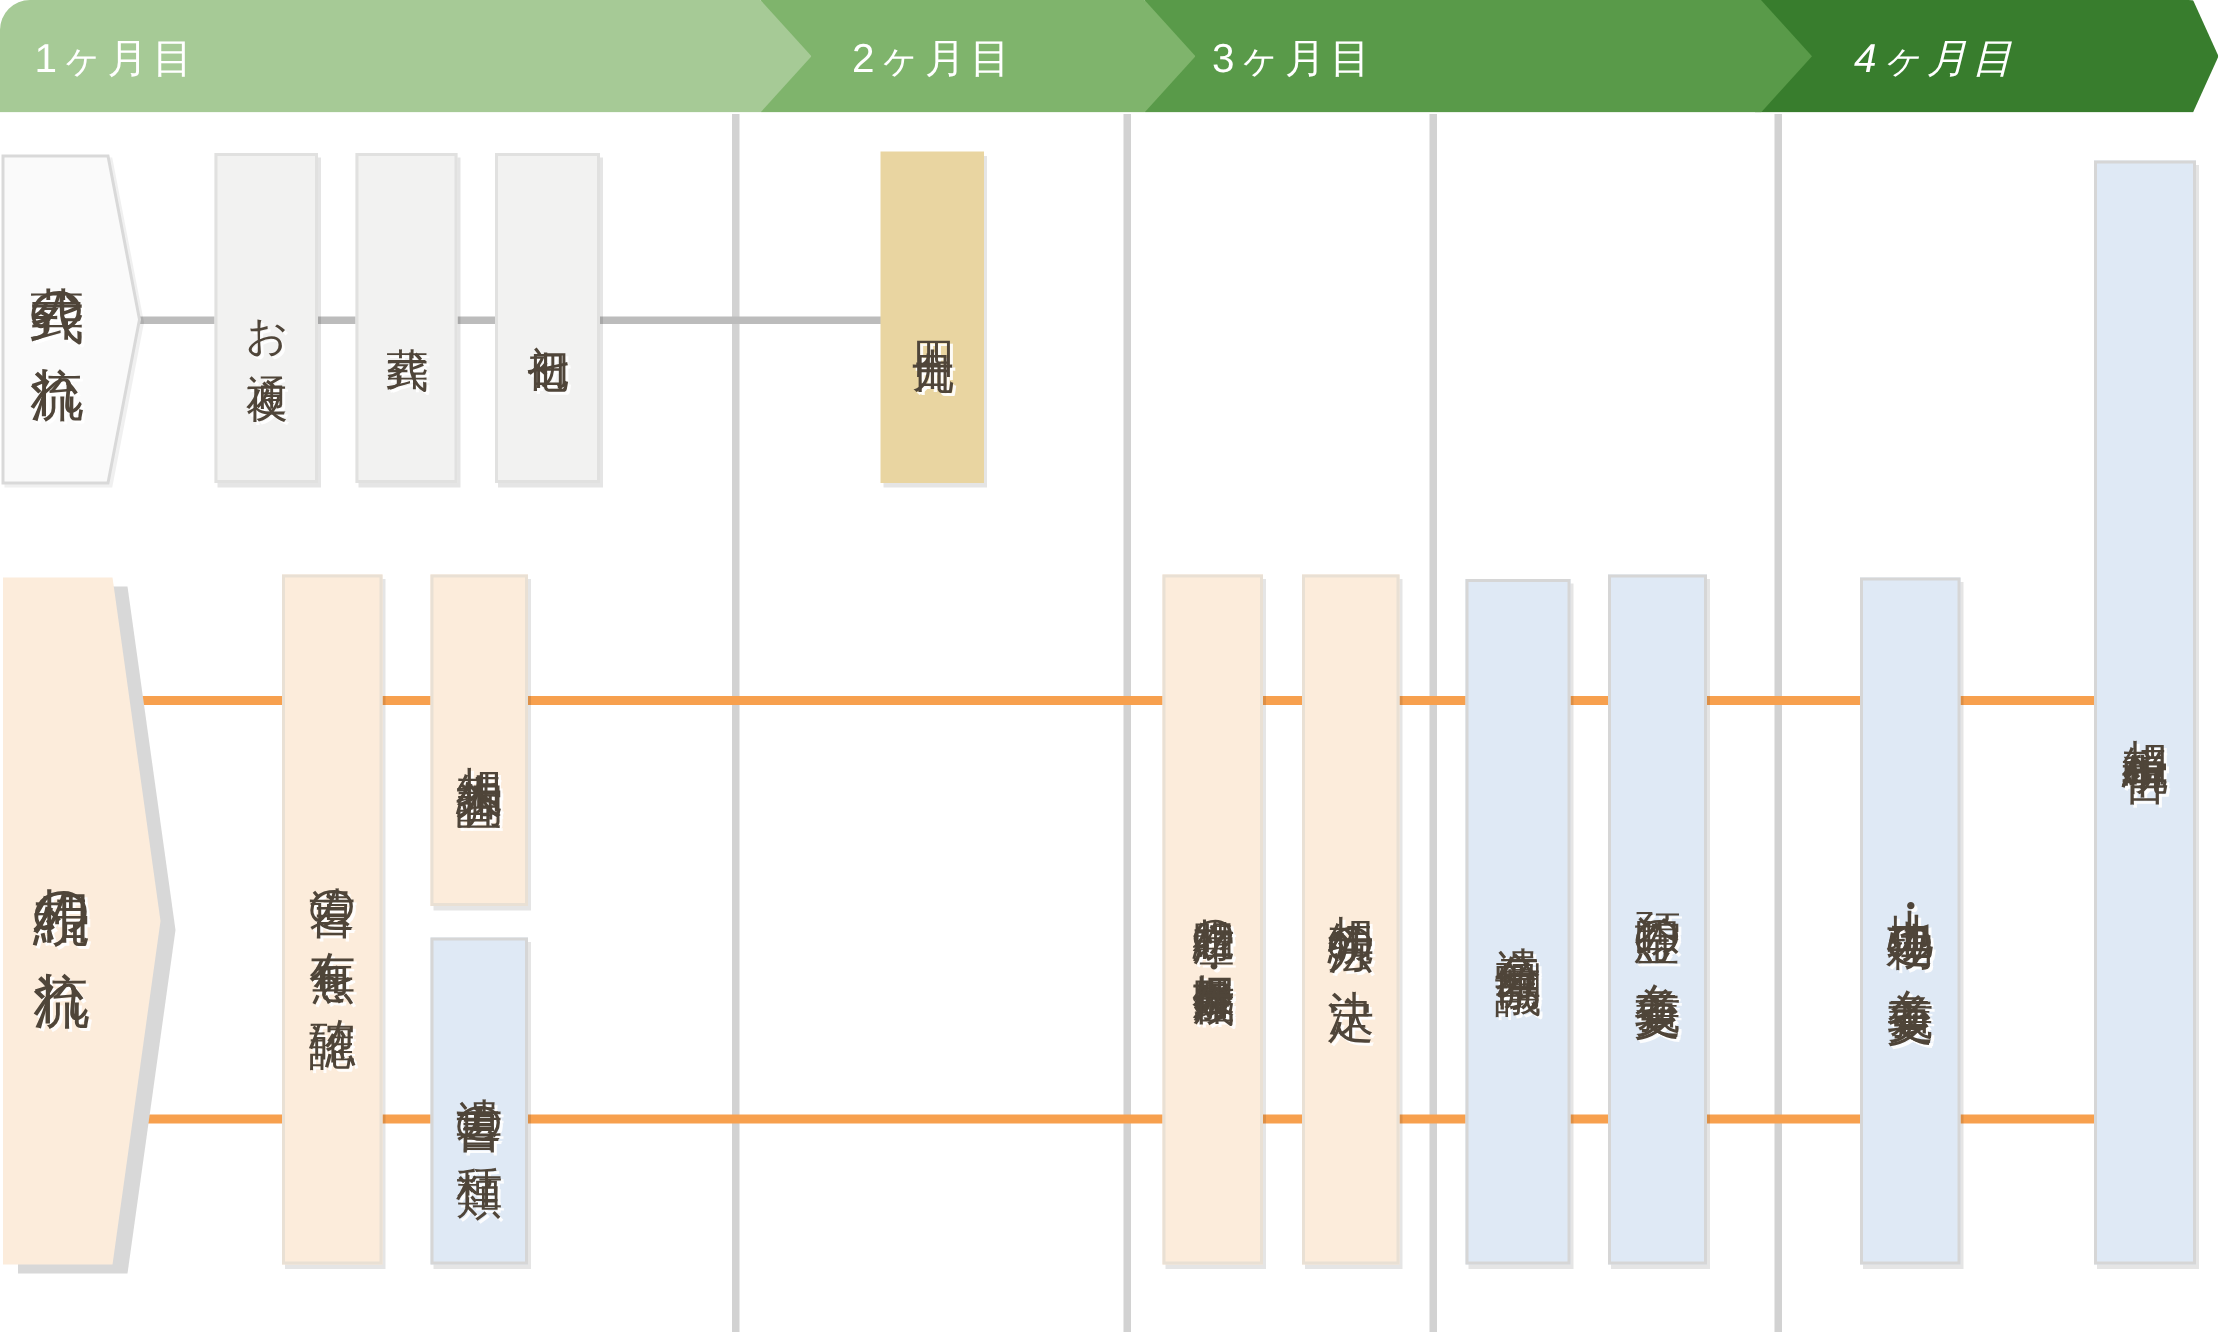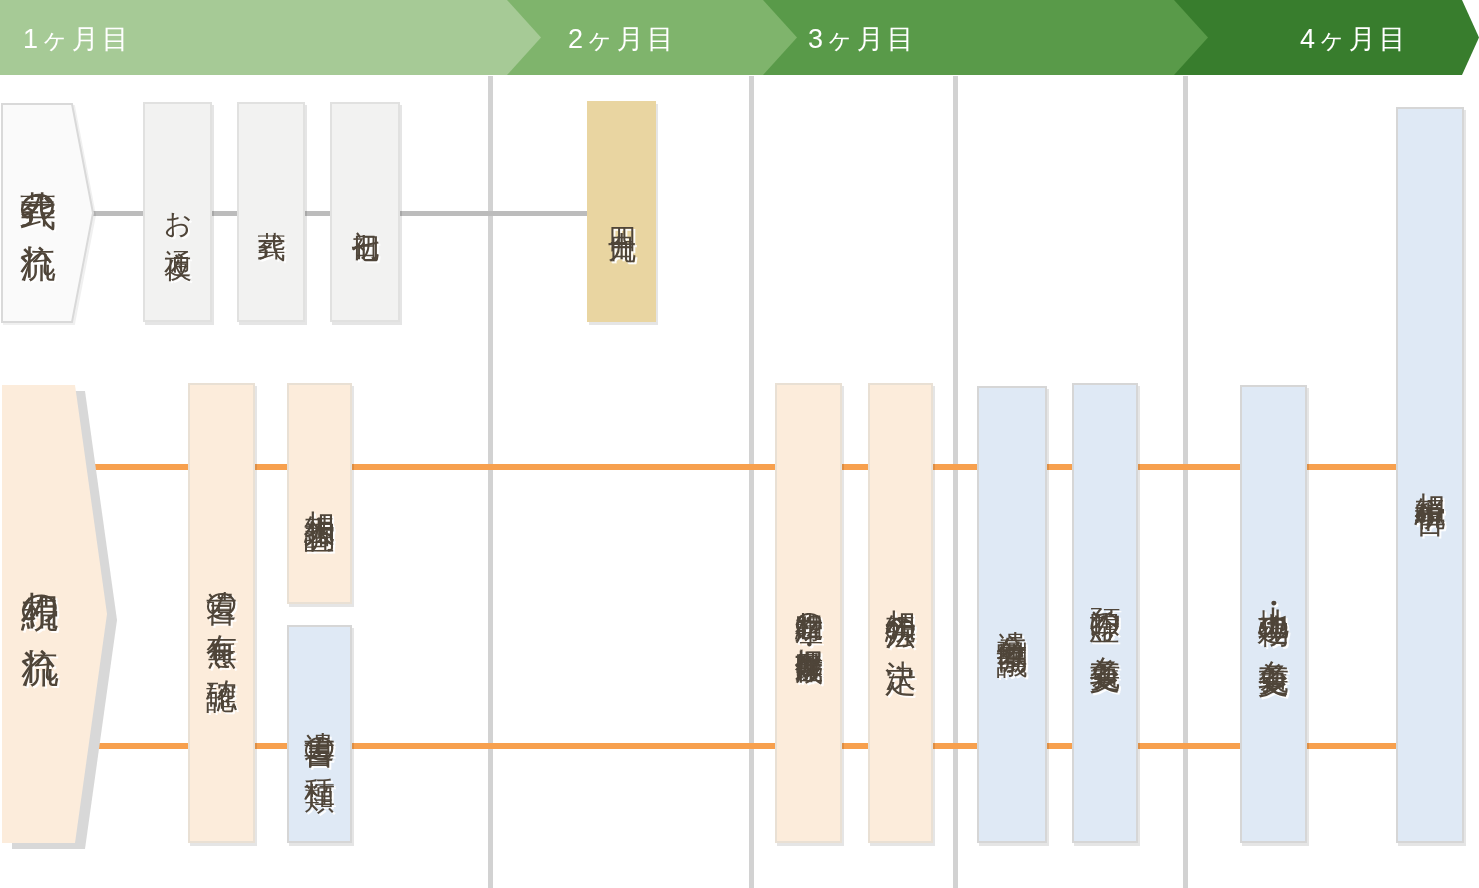--- a/index.html
+++ b/index.html
@@ -2,39 +2,40 @@
 <html><head>
 <meta charset="utf-8">
 <style>
   html,body{margin:0;padding:0;background:#fff;}
   #stage{
     position:relative;
     width:1479px;height:888px;
     background:#ffffff;
     overflow:hidden;
     font-family:"Liberation Sans", sans-serif;
+    border-radius:20px;
   }
   
   .month-seg{
     position:absolute;top:0;height:75px;
   }
   .seg1{left:0;width:541px;z-index:14;background:#a6ca96;
     clip-path:polygon(0 0, 507px 0, 541px 50%, 507px 100%, 0 100%);}
   .seg2{left:507px;width:290px;z-index:13;background:#7fb46c;
     clip-path:polygon(0 0, 256px 0, 290px 50%, 256px 100%, 0 100%);}
   .seg3{left:763px;width:445px;z-index:12;background:#599a49;
     clip-path:polygon(0 0, 411px 0, 445px 50%, 411px 100%, 0 100%);}
   .seg4{left:1170px;width:309px;z-index:11;background:#387d2d;
     clip-path:polygon(0 0, 292px 0, 309px 50%, 292px 100%, 0 100%);}
   .month-label{
     position:absolute;top:21px;z-index:15;
     color:#ffffff;font-size:27px;font-weight:500;letter-spacing:3px;
     white-space:nowrap;
   }
-  .ml1{left:23px;} .ml2{left:568px;} .ml3{left:808px;} .ml4{left:1300px;}
+  .ml1{left:23px;} .ml2{left:568px;} .ml3{left:808px;} .ml4{left:1236px;font-style:italic;}
 
   
   .vline{
     position:absolute;top:76px;height:812px;width:5px;
     background:#d2d2d2;z-index:1;
   }
   .vl1{left:488px;} .vl2{left:749px;} .vl3{left:953px;} .vl4{left:1183px;}
 
   
   .funeral-line{

